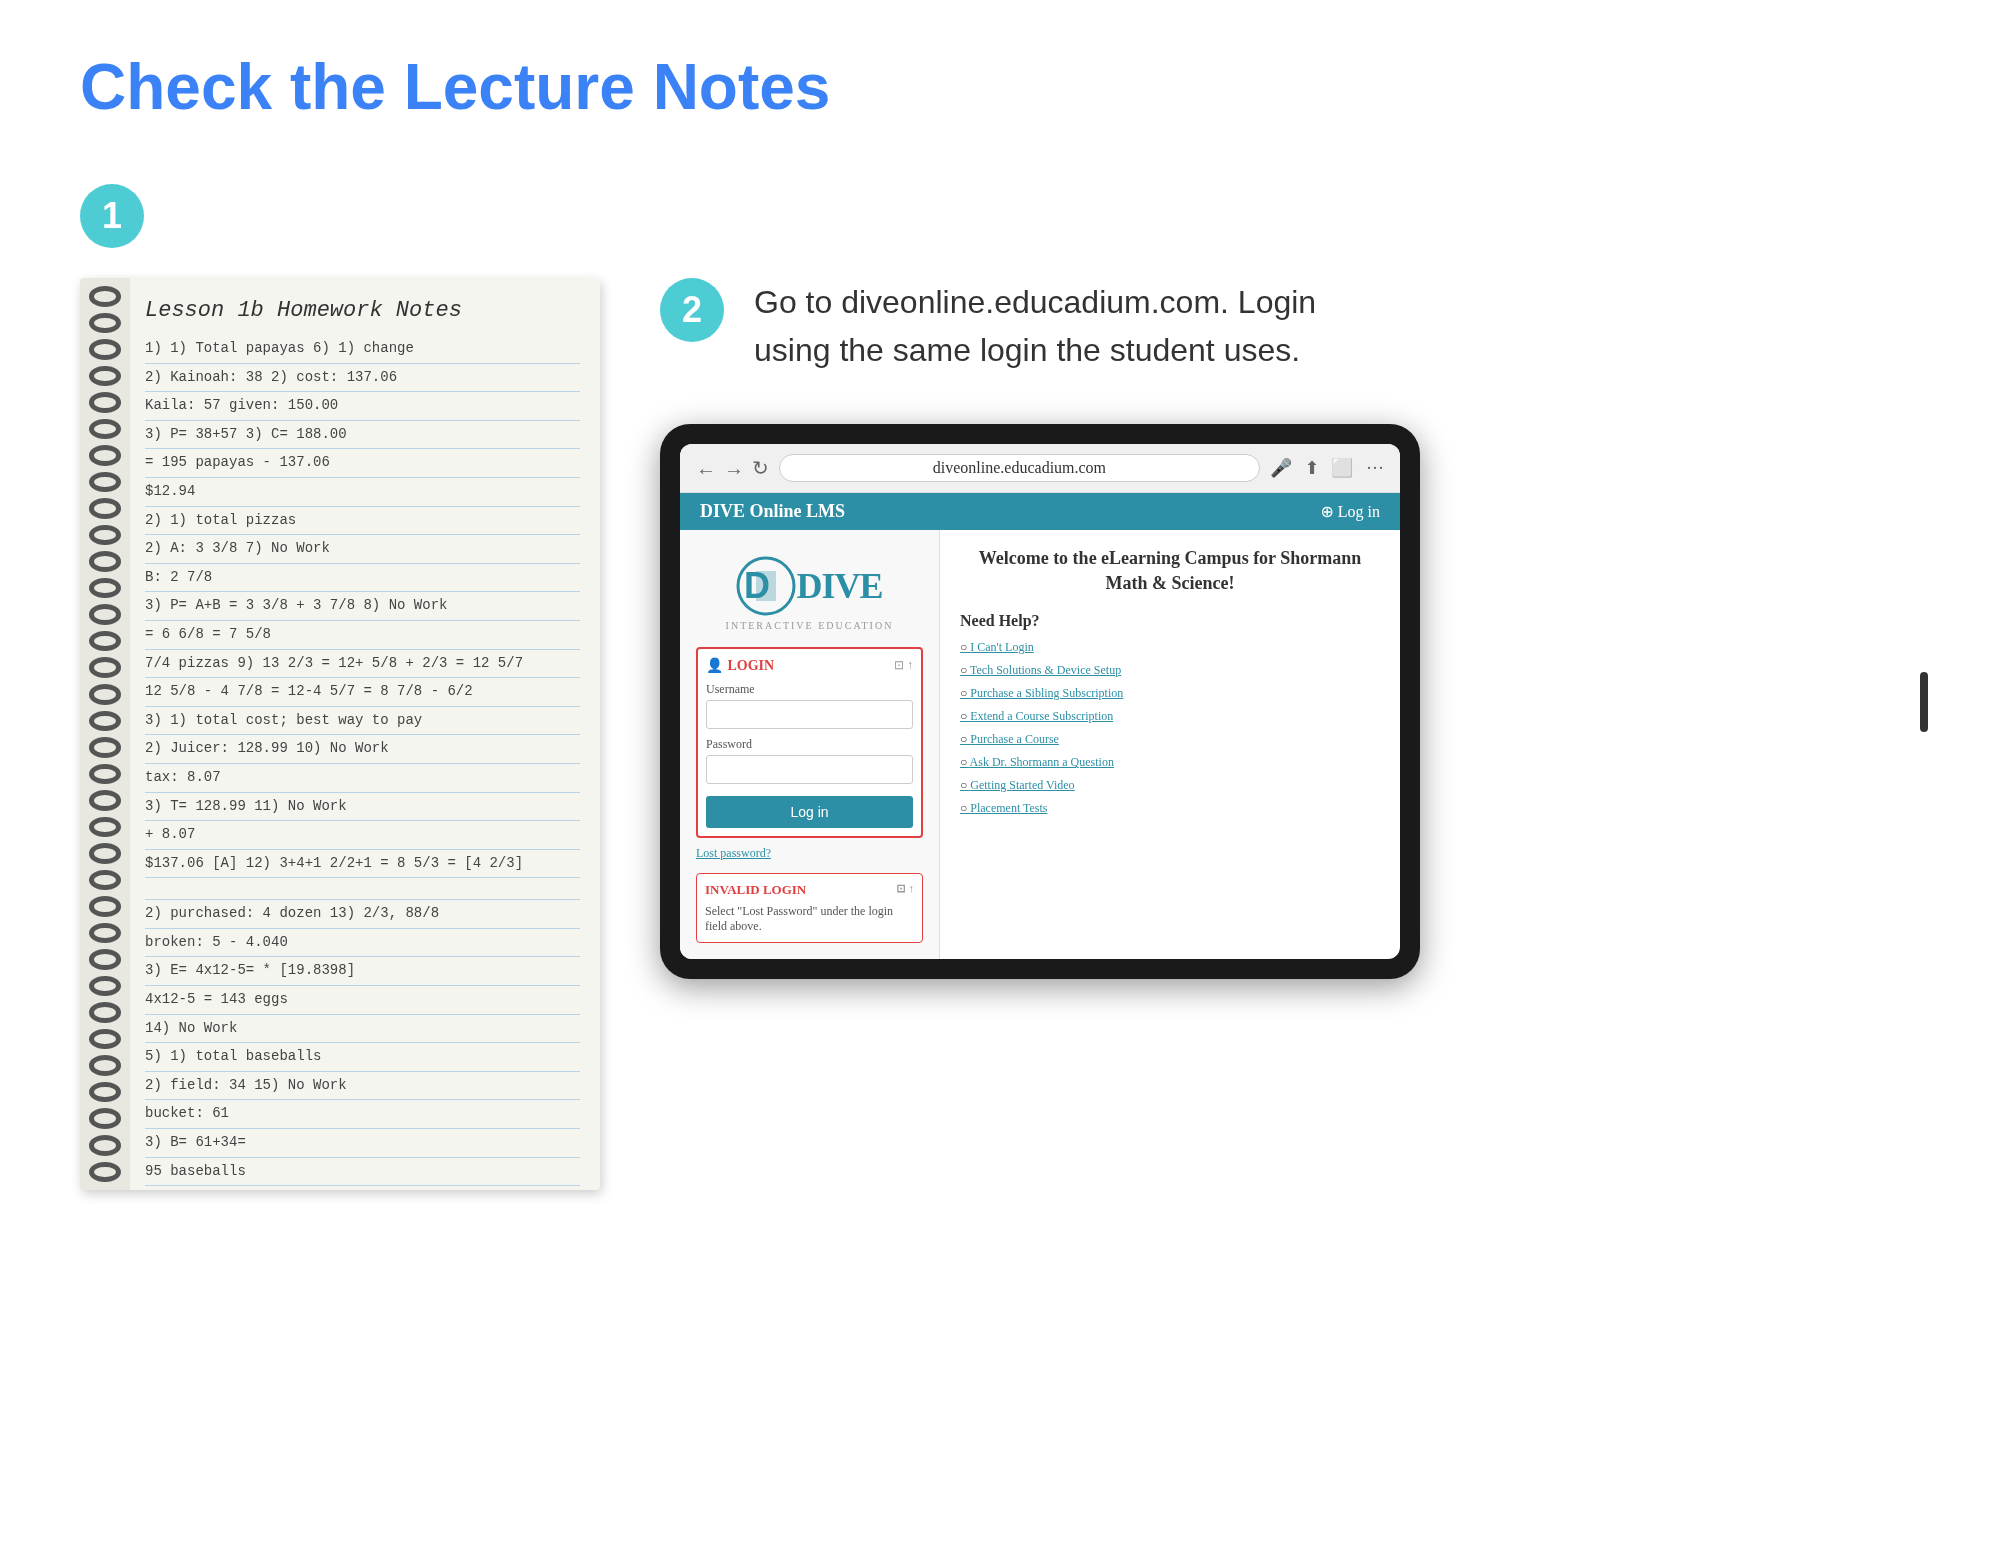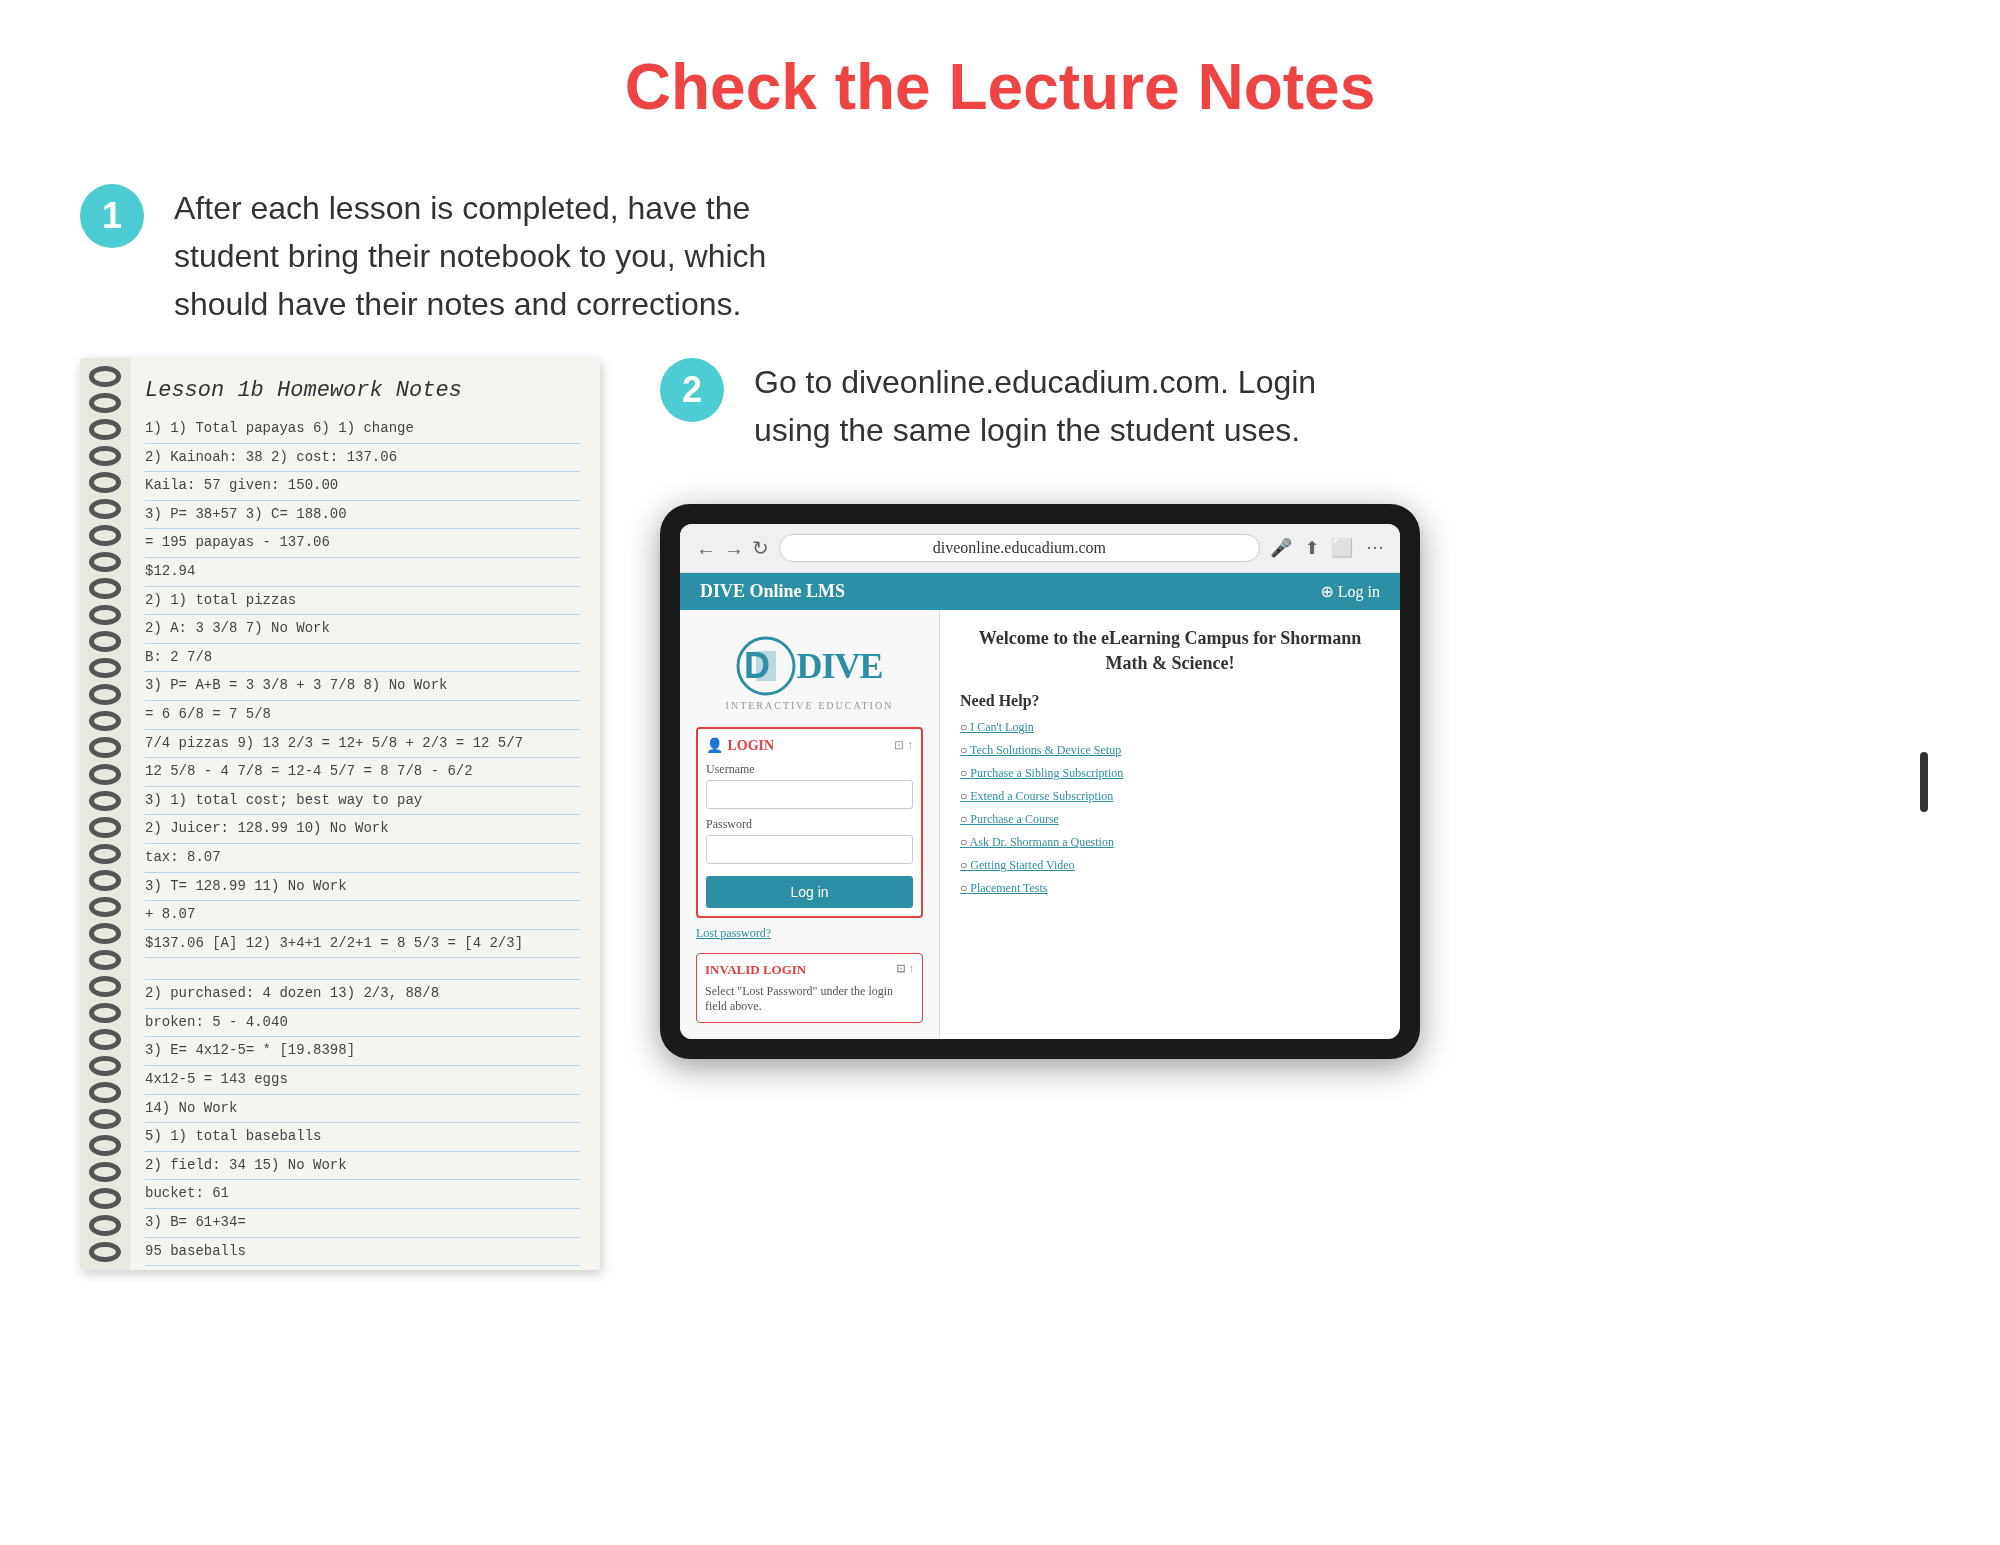--- a/index.html
+++ b/index.html
@@ -12,24 +12,24 @@
     }
 
     .page-container {
       width: 2000px;
       min-height: 1545px;
       background: #ffffff;
       padding: 50px 80px;
     }
 
     .main-title {
-      text-align: center;
+      text-align: left;
       font-size: 64px;
       font-weight: 900;
-      color: #ef4444;
+      color: #3b82f6;
       margin-bottom: 60px;
       font-family: 'Arial Black', 'Arial', sans-serif;
     }
 
     .step-1-row {
       display: flex;
       align-items: flex-start;
       gap: 30px;
       margin-bottom: 30px;
     }
@@ -386,21 +386,20 @@
   </style>
 </head>
 <body>
 
 <div class="page-container">
 
   <h1 class="main-title">Check the Lecture Notes</h1>
 
   <div class="step-1-row">
     <div class="step-badge">1</div>
-    <p class="step-text">After each lesson is completed, have the student bring their notebook to you, which should have their notes and corrections.</p>
   </div>
 
   <div class="lower-content">
 
     <div class="notebook-container">
       <div class="notebook">
         <div class="notebook-spiral">
           <div class="spiral-ring"></div>
           <div class="spiral-ring"></div>
           <div class="spiral-ring"></div>

